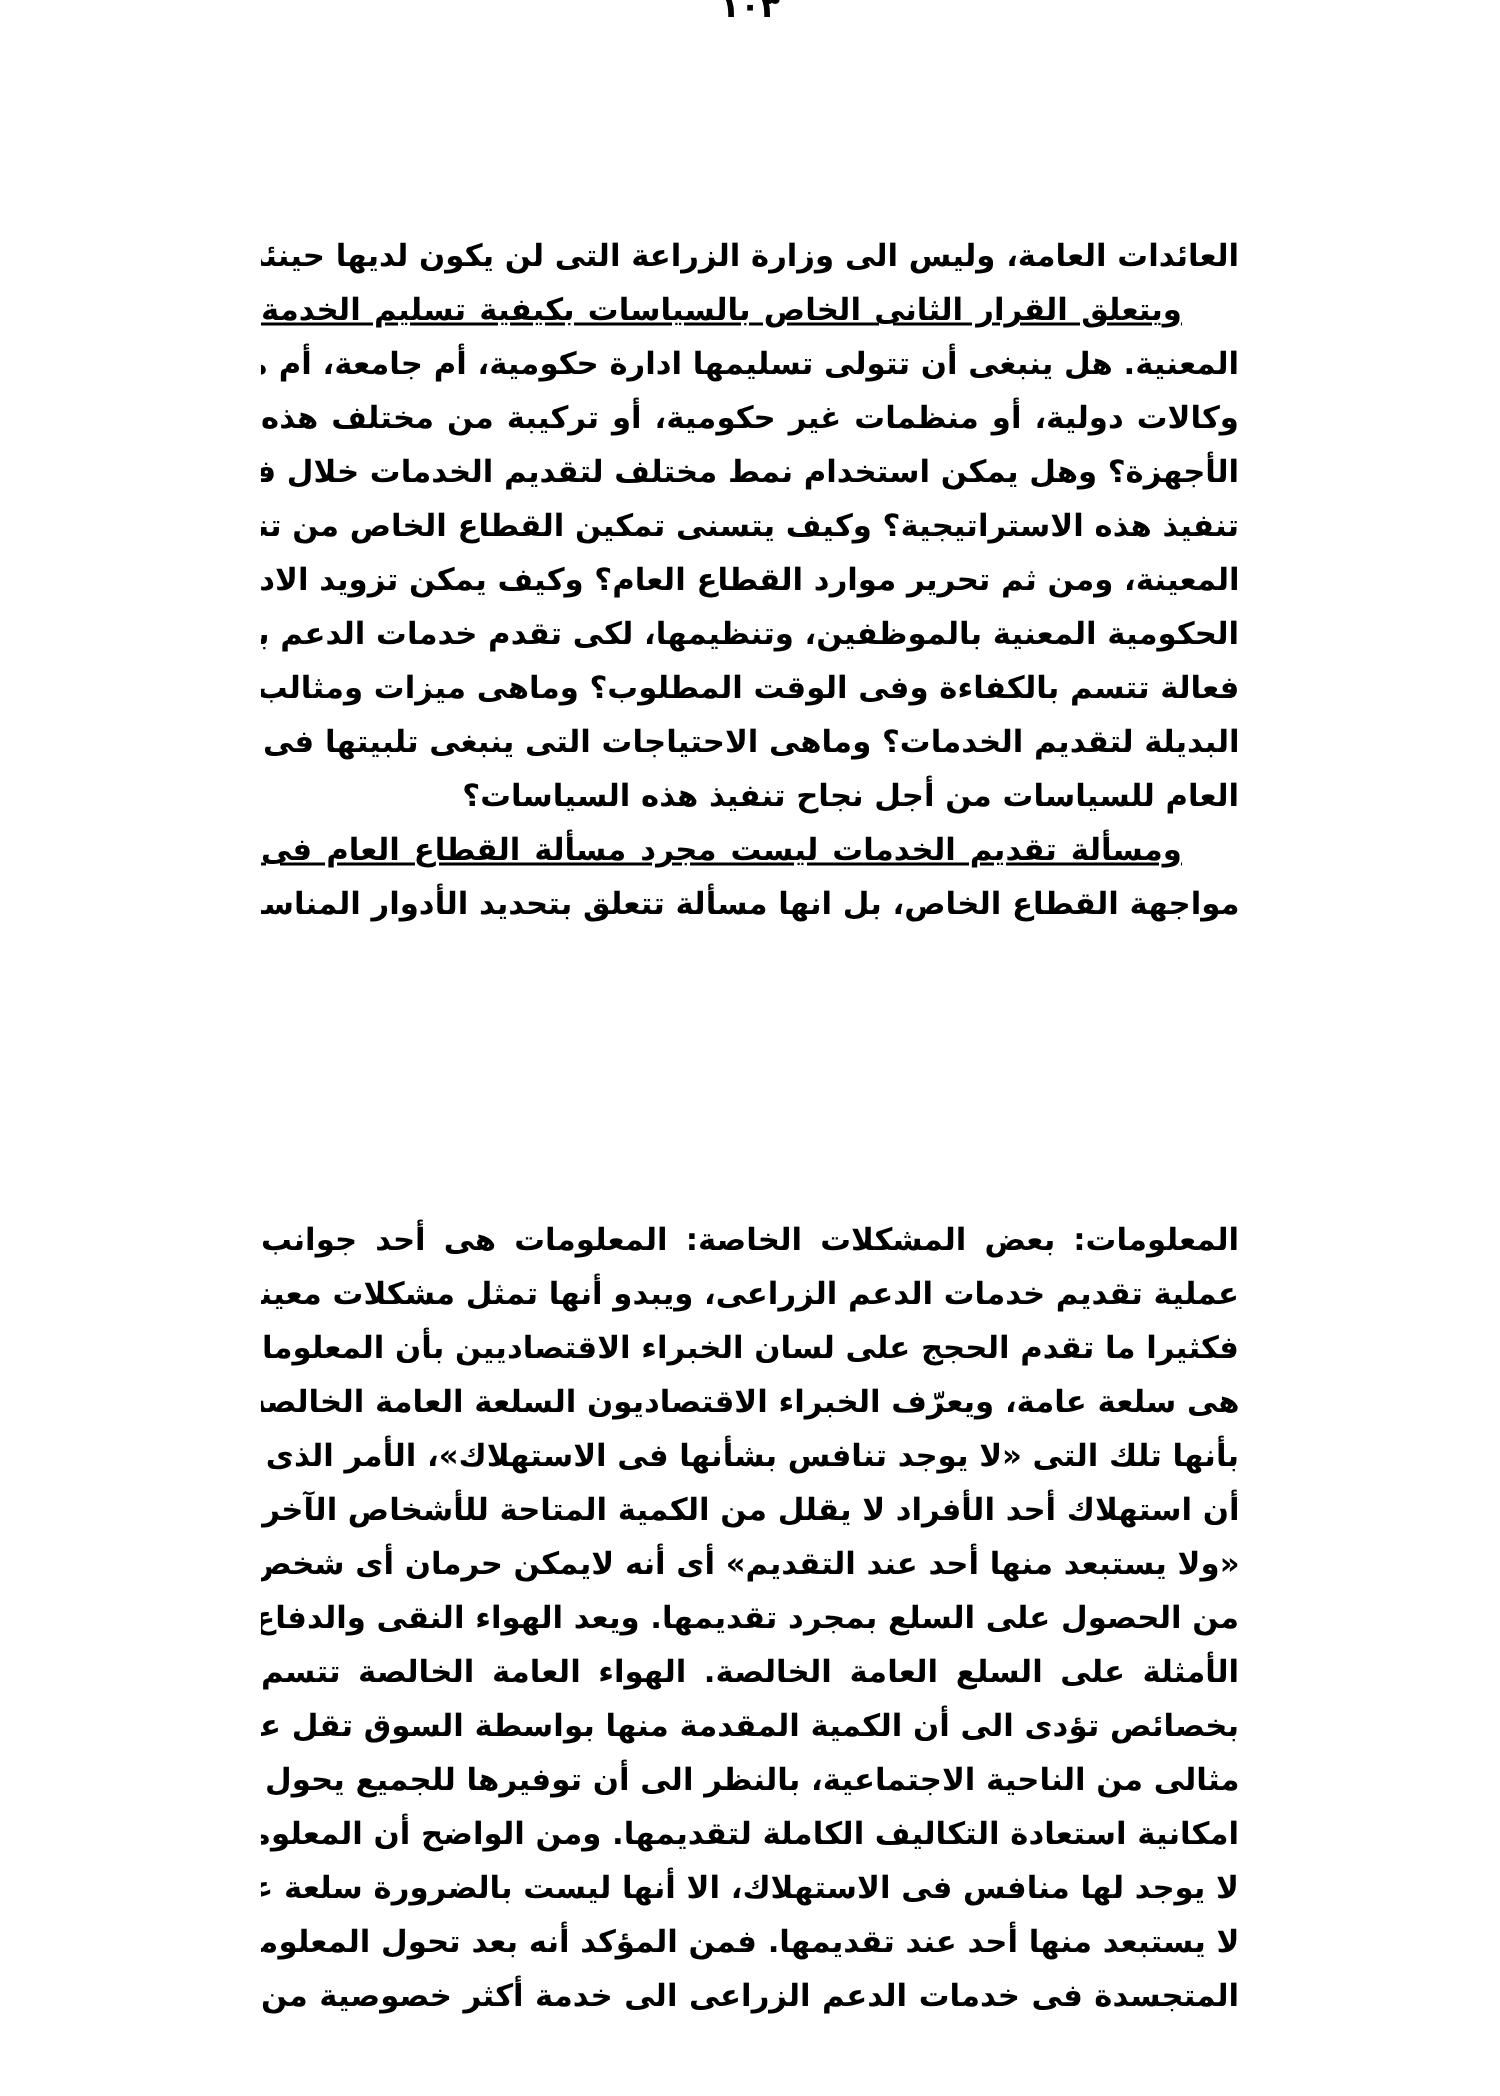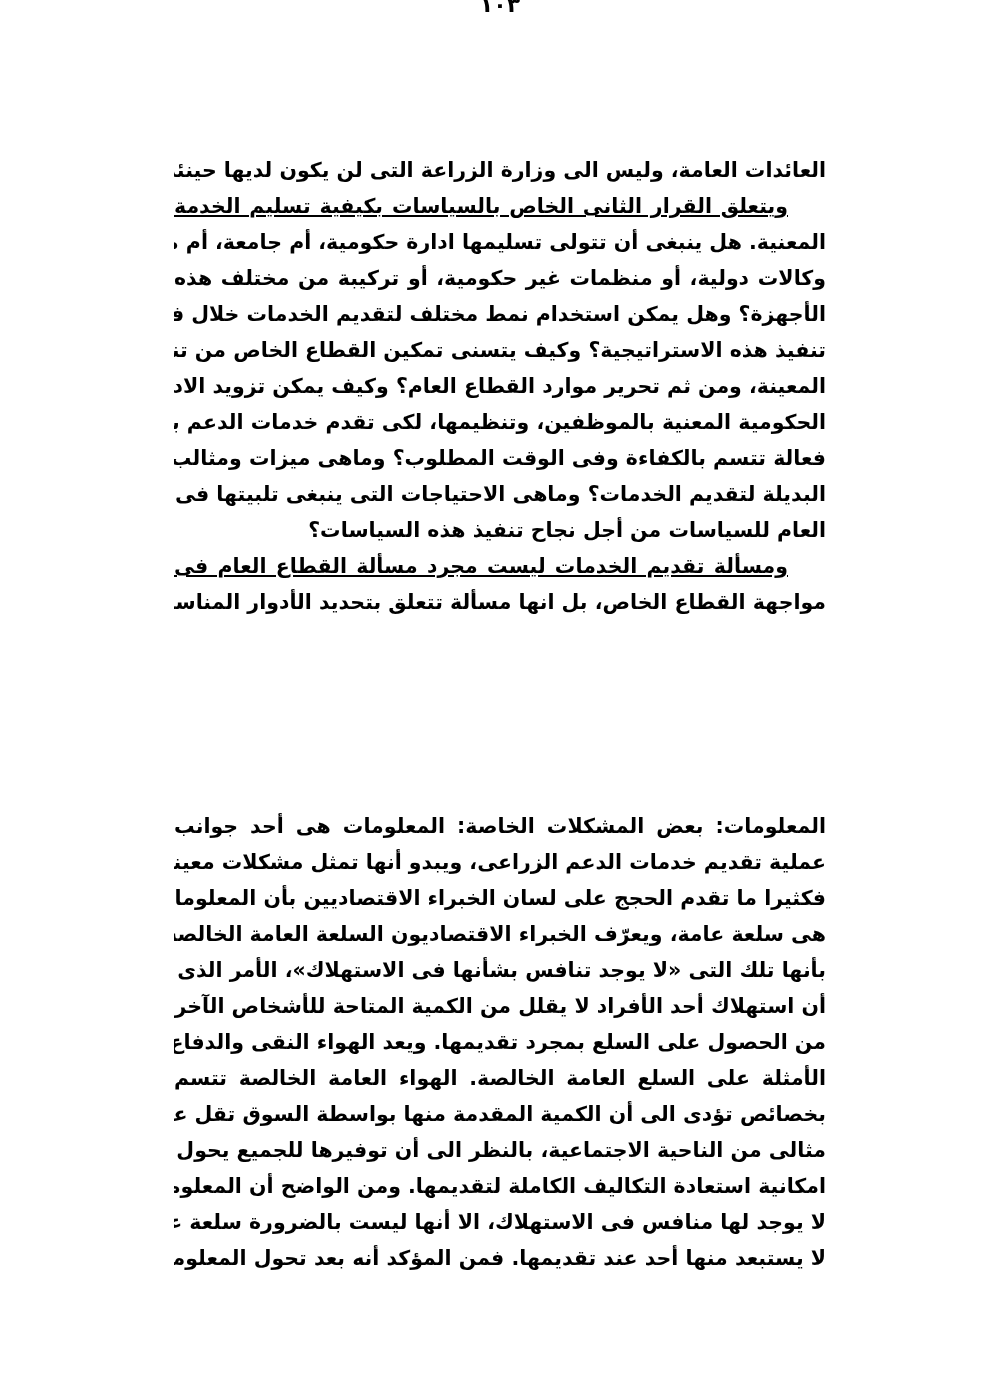--- a/index.html
+++ b/index.html
@@ -40,20 +40,22 @@
   <div class="line">مواجهة القطاع الخاص، بل انها مسألة تتعلق بتحديد الأدوار المناسبة</div>
 </div>
 
 <div class="text-block block-2">
   <div class="line"><span class="heading-run">المعلومات: بعض المشكلات الخاصة:</span><span> المعلومات هى أحد جوانب</span></div>
   <div class="line">عملية تقديم خدمات الدعم الزراعى، ويبدو أنها تمثل مشكلات معينة.</div>
   <div class="line">فكثيرا ما تقدم الحجج على لسان الخبراء الاقتصاديين بأن المعلومات</div>
   <div class="line">هى سلعة عامة، ويعرّف الخبراء الاقتصاديون السلعة العامة الخالصة</div>
   <div class="line">بأنها تلك التى «لا يوجد تنافس بشأنها فى الاستهلاك»، الأمر الذى يعنى</div>
   <div class="line">أن استهلاك أحد الأفراد لا يقلل من الكمية المتاحة للأشخاص الآخرين،</div>
+  <div class="line">«ولا يستبعد منها أحد عند التقديم» أى أنه لايمكن حرمان أى شخص</div>
   <div class="line">من الحصول على السلع بمجرد تقديمها. ويعد الهواء النقى والدفاع من</div>
   <div class="line">الأمثلة على السلع العامة الخالصة. الهواء العامة الخالصة تتسم</div>
   <div class="line">بخصائص تؤدى الى أن الكمية المقدمة منها بواسطة السوق تقل عما هو</div>
   <div class="line">مثالى من الناحية الاجتماعية، بالنظر الى أن توفيرها للجميع يحول دون</div>
   <div class="line">امكانية استعادة التكاليف الكاملة لتقديمها. ومن الواضح أن المعلومات</div>
   <div class="line">لا يوجد لها منافس فى الاستهلاك، الا أنها ليست بالضرورة سلعة عامة</div>
   <div class="line">لا يستبعد منها أحد عند تقديمها. فمن المؤكد أنه بعد تحول المعلومات</div>
+  <div class="line">المتجسدة فى خدمات الدعم الزراعى الى خدمة أكثر خصوصية من</div>
 </div>
 
 </body></html>

